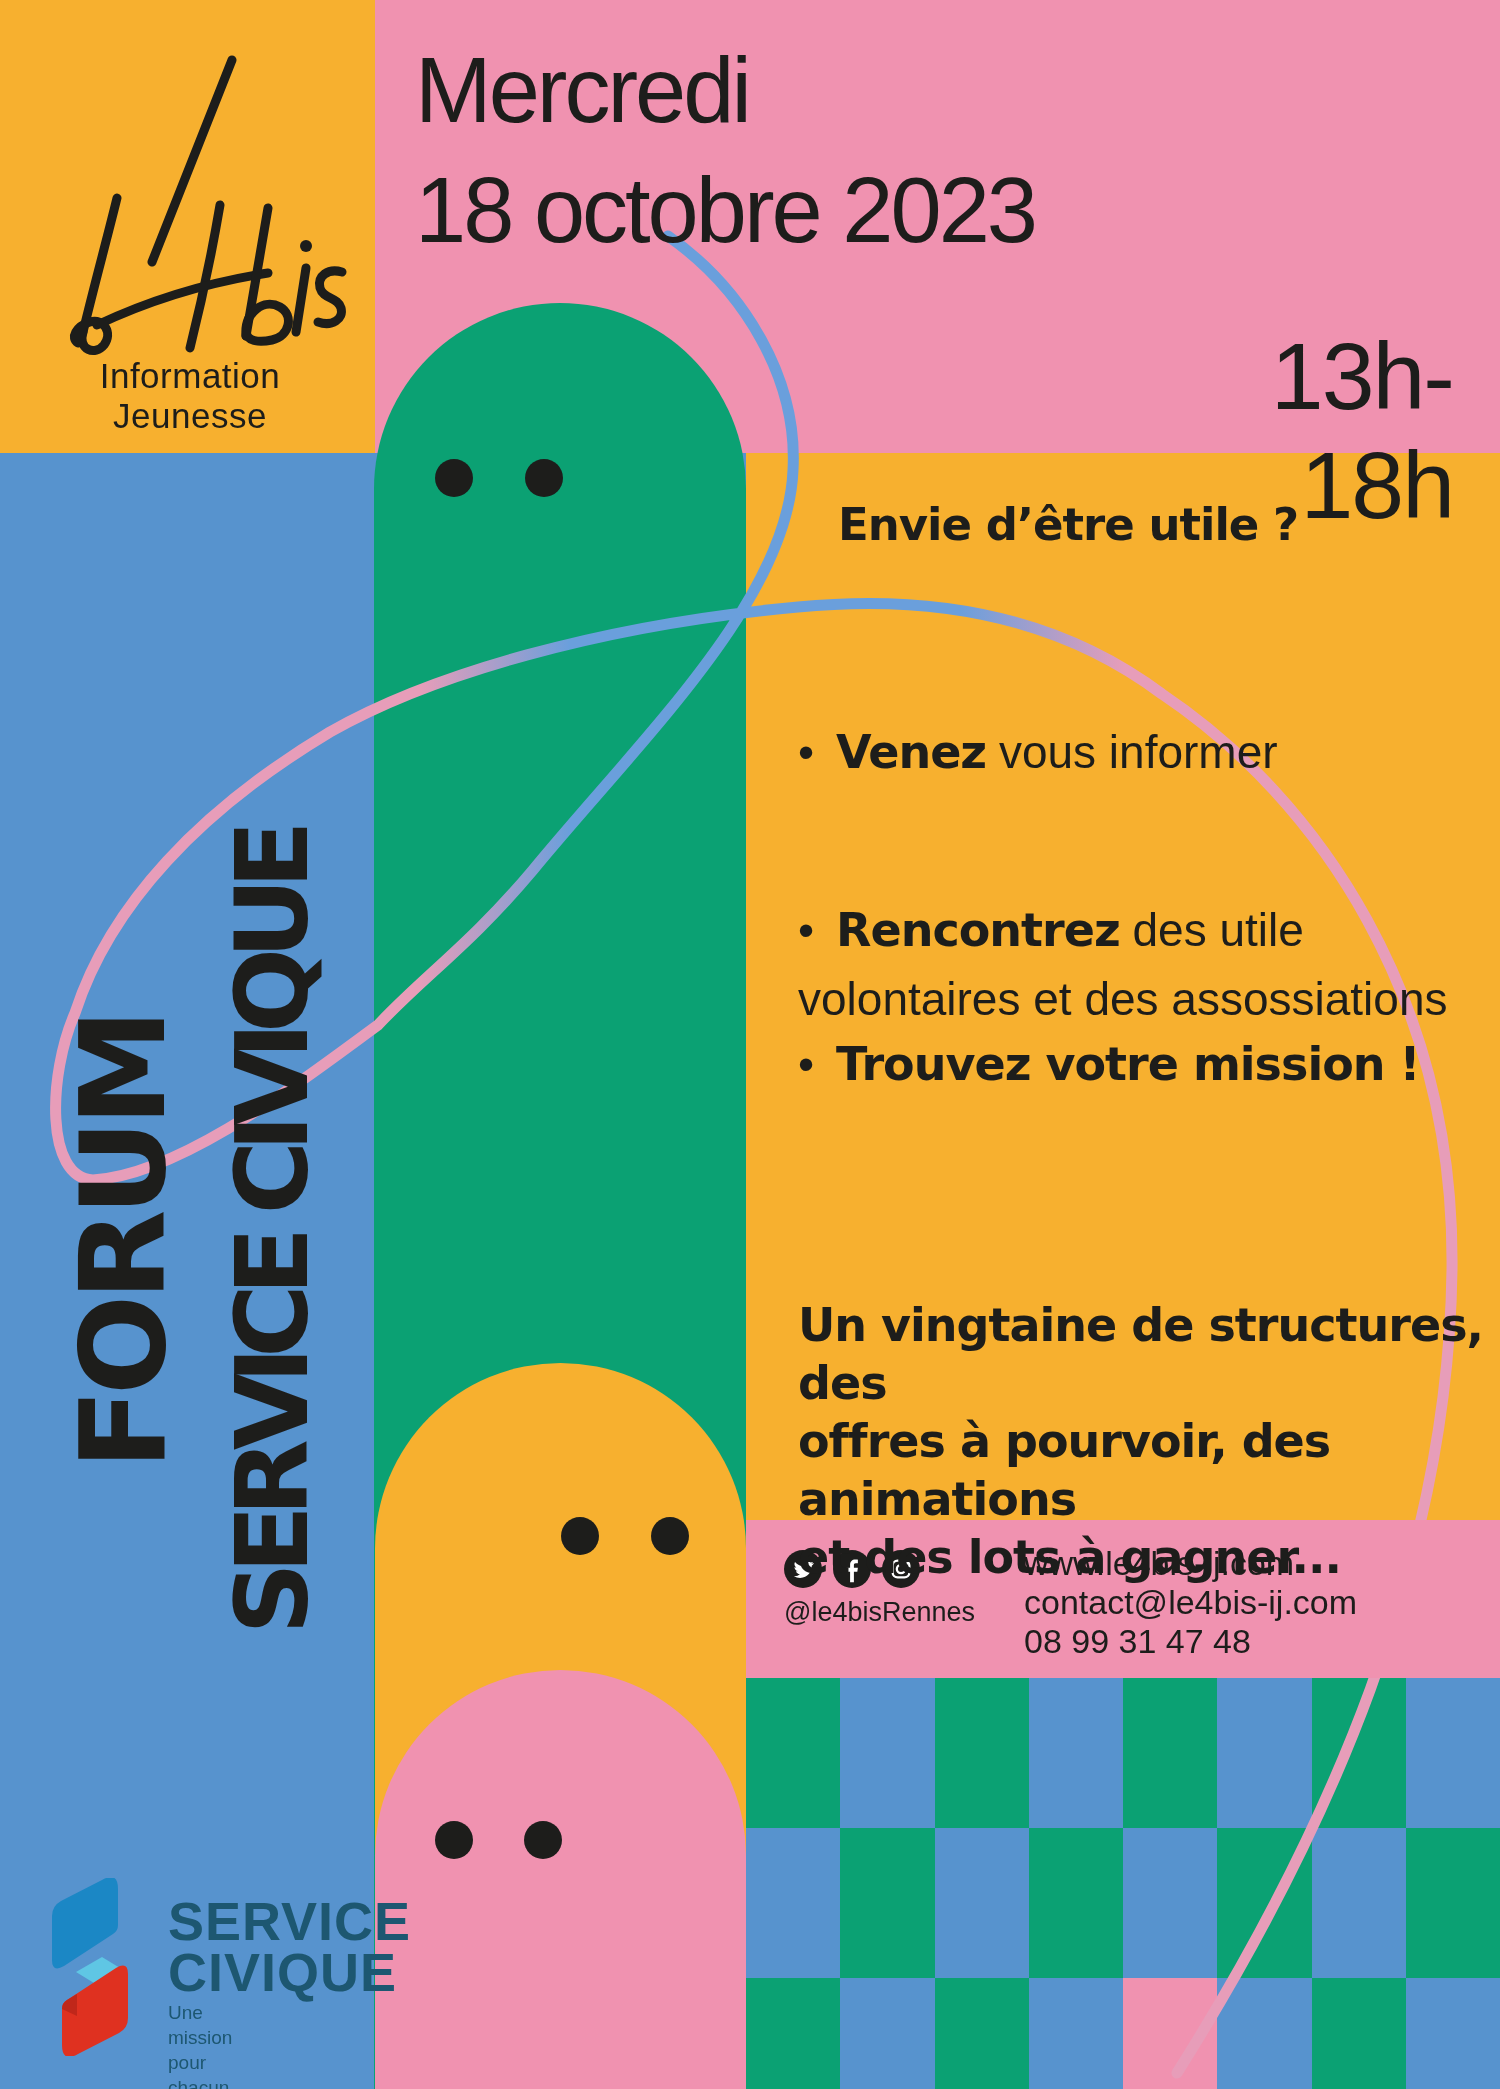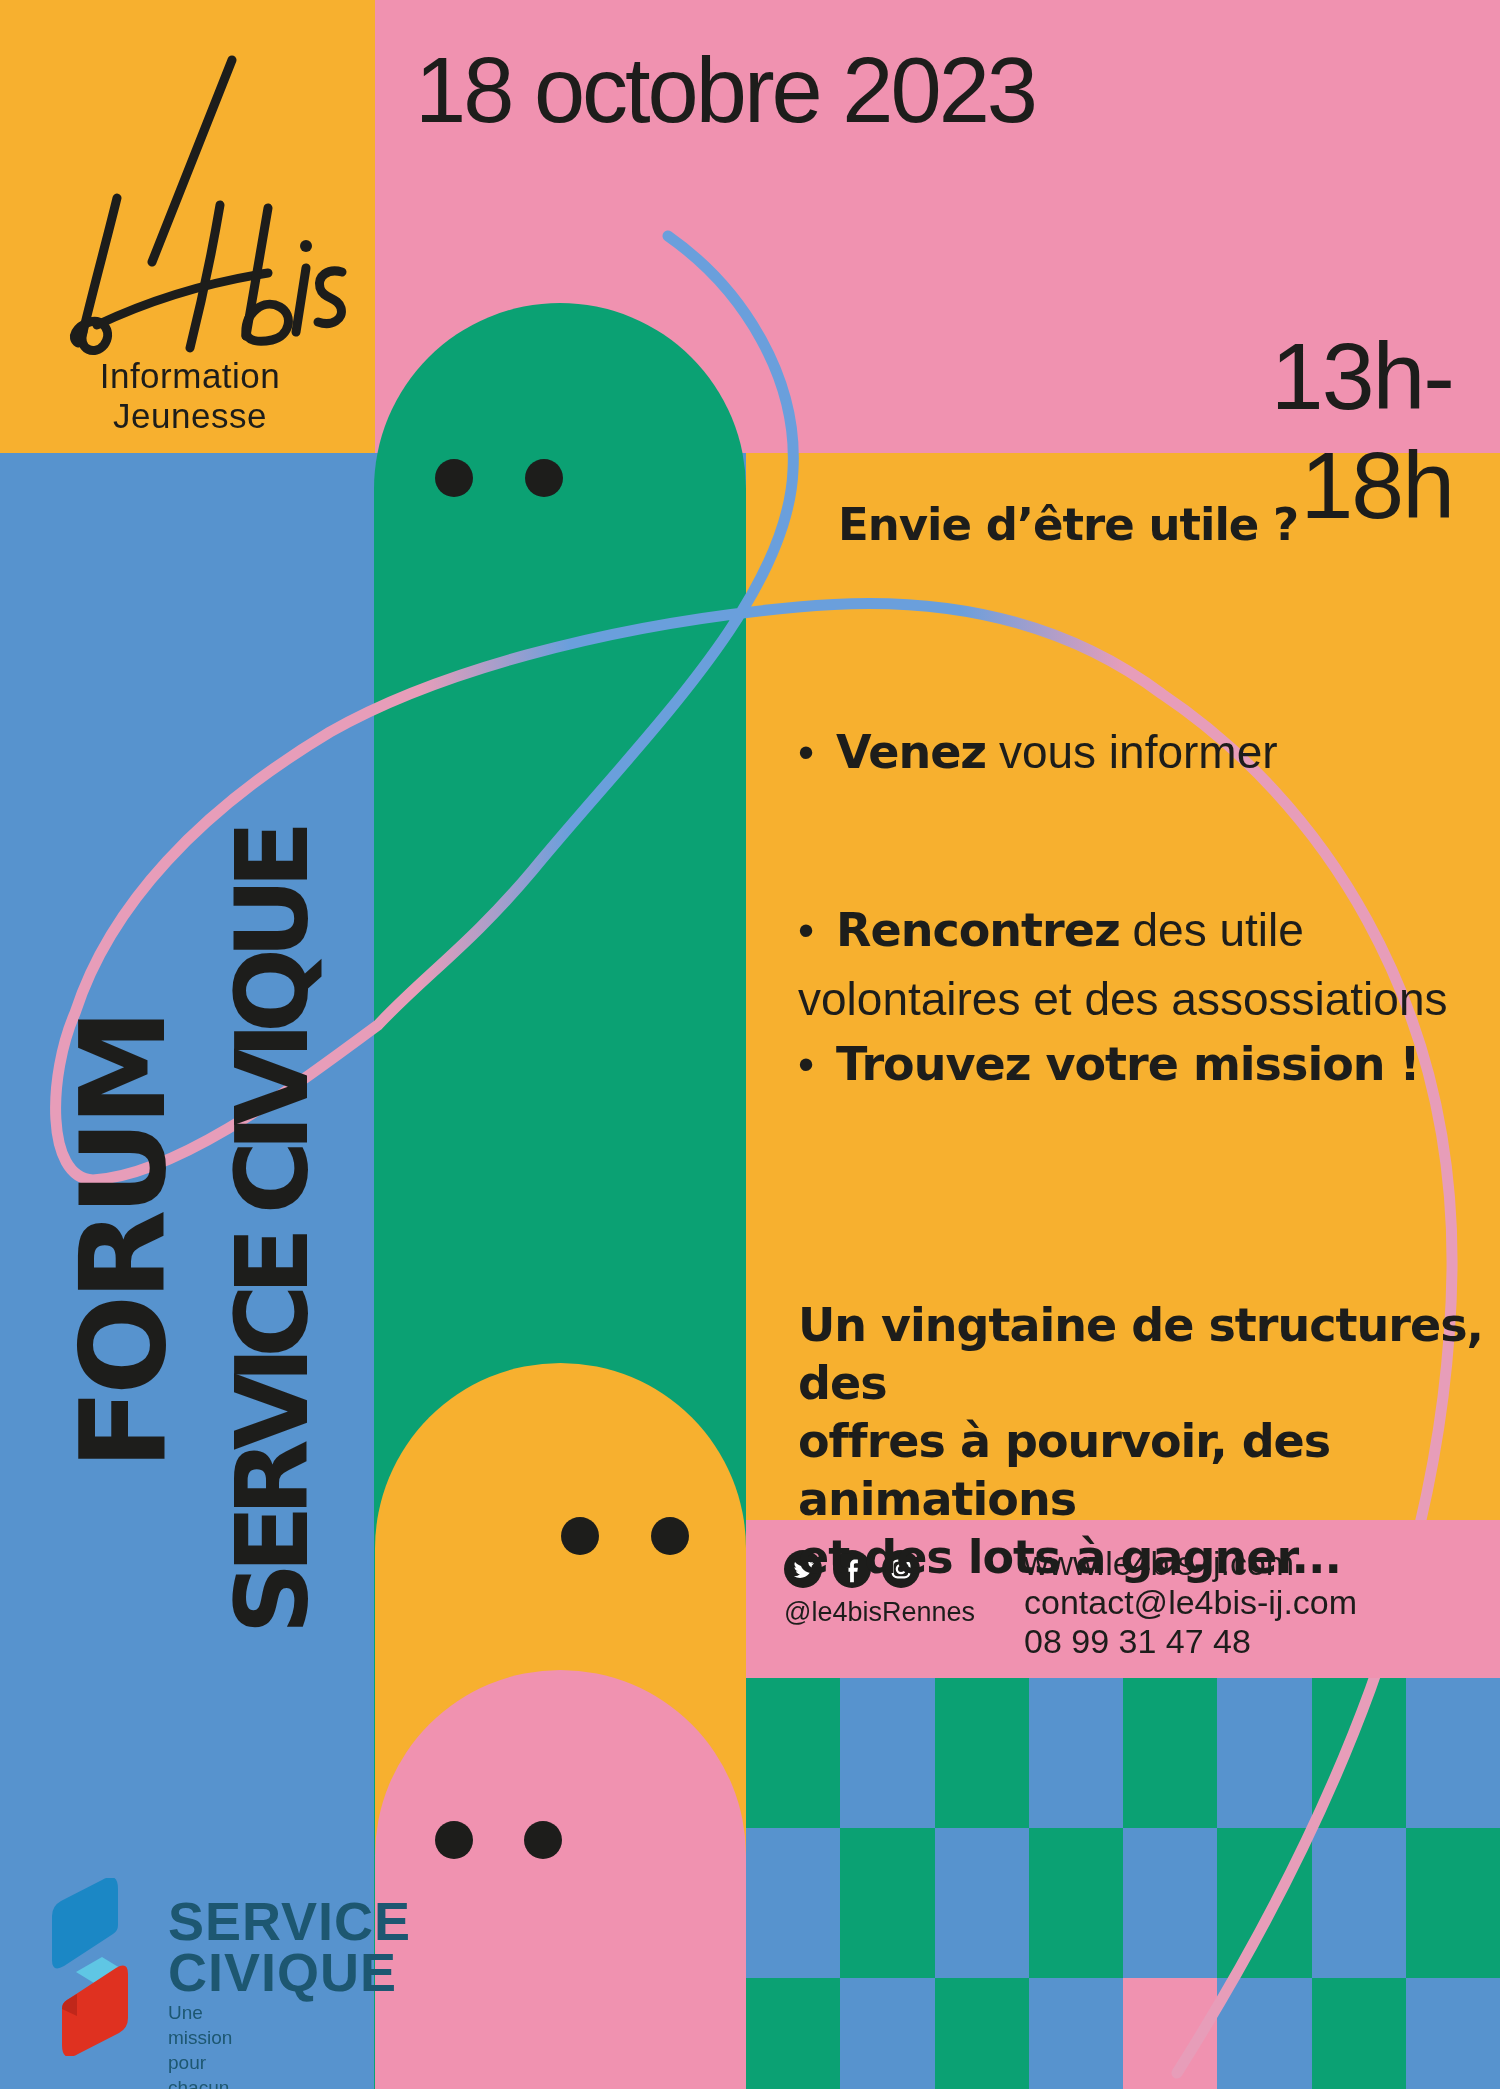--- a/index.html
+++ b/index.html
@@ -170,20 +170,21 @@
       <div class="f-handle">@le4bisRennes</div>
     </div>
     <div class="f-mid">
       <div>www.le4bis-ij.com</div>
       <div>contact@le4bis-ij.com</div>
       <div>08 99 31 47 48</div>
     </div>
   </div>
 
   <div class="abs date-title">
+    <div>Mercredi</div>
     <div>18 octobre 2023</div>
   </div>
   <div class="abs time-badge">13h-18h</div>
   <div class="abs info-jeunesse">Information Jeunesse</div>
 
   <div class="abs v-text v-forum">FORUM</div>
   <div class="abs v-text v-civique">SERVICE CIVIQUE</div>
 
   <div class="abs copy heading">
     <div>Envie d’être utile ?</div>

